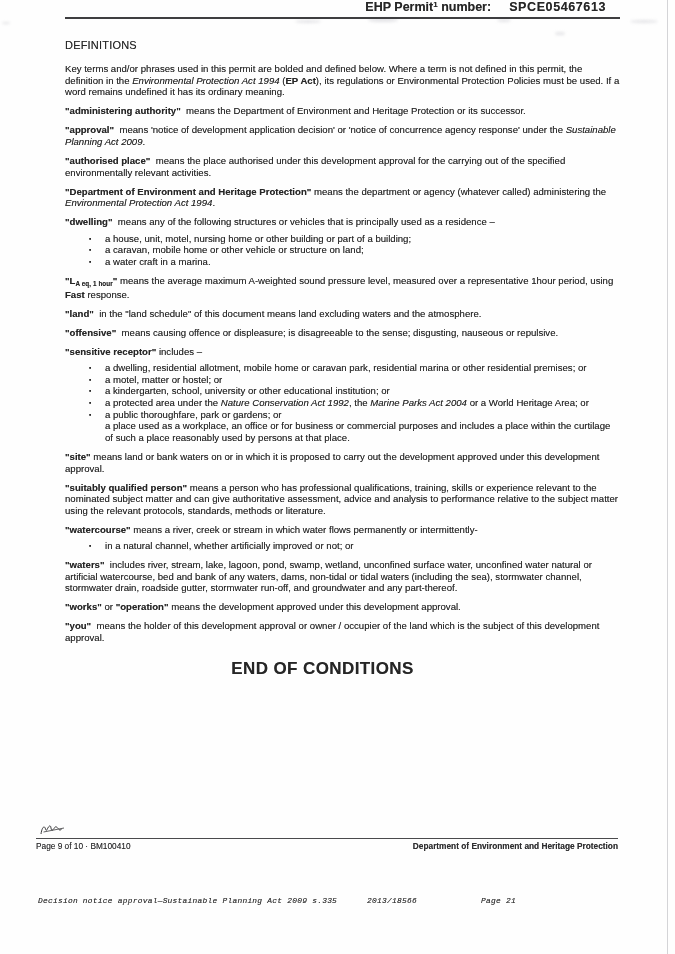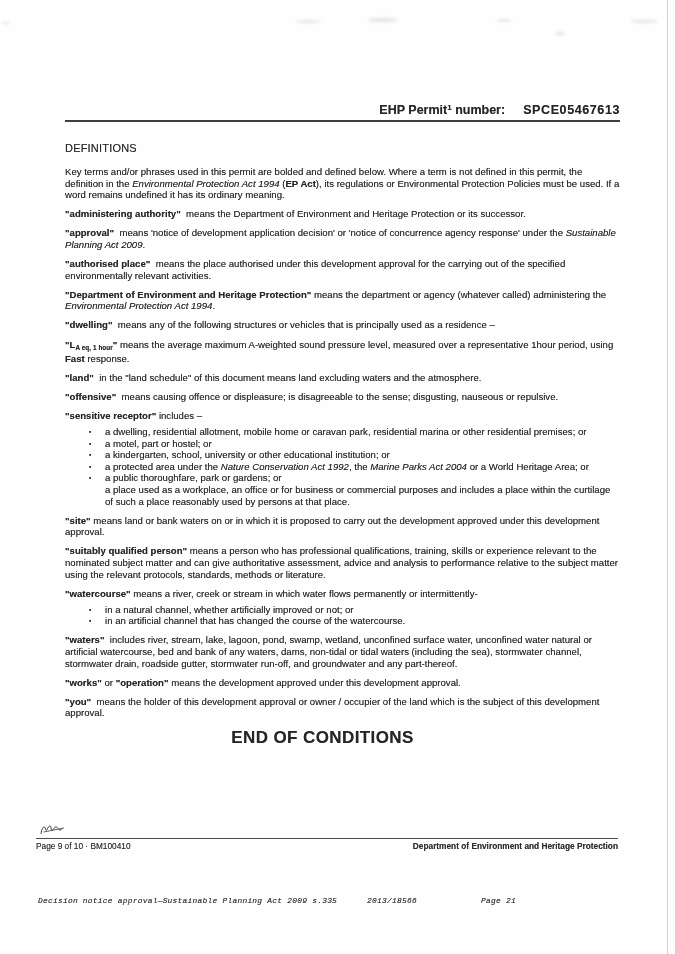--- a/index.html
+++ b/index.html
@@ -14,45 +14,45 @@
 
   
   .scan-edge { position:absolute; top:0; bottom:0; width:1px; background:#c6c6c9; opacity:0.75; }
   .smudge { position:absolute; background:#e4e4e7; border-radius:50%; filter:blur(1.5px); }
 
   .content { position:absolute; left:65px; top:0; width:555px; }
 
   
   .permit-header {
     display:flex; align-items:baseline; justify-content:flex-end; gap:18px;
-    padding-top:103px; padding-bottom:3px; border-bottom:2px solid #3e3e40;
+    padding-bottom:3px; border-bottom:2px solid #3e3e40;
   }
   .ph-label { font-weight:bold; font-size:12.5px; }
   .ph-label sup { font-size:8px; font-weight:bold; vertical-align:4px; }
-  .ph-number { font-weight:bold; font-size:12.5px; letter-spacing:0.6px; margin-right:0; }
+  .ph-number { font-weight:bold; font-size:12.5px; letter-spacing:0.6px; margin-right:14px; }
 
   .defs-heading { font-size:11px; font-weight:normal; letter-spacing:0.2px; margin-top:20px; }
 
   .defs-body { margin-top:12px; font-size:9.6px; line-height:11.6px; }
   .para { margin-bottom:7.5px; }
   .b { font-weight:bold; }
   .i { font-style:italic; }
   .sub { font-size:6.3px; vertical-align:-1.5px; letter-spacing:0.1px; }
 
   ul.bullets { list-style:none; margin:-3px 0 7.5px 24px; }
   ul.bullets li { position:relative; padding-left:16px; }
   ul.bullets li::before {
     content:"▪"; position:absolute; left:0; top:0;
     font-size:6.5px; line-height:11.6px;
   }
   ul.bullets li.no-marker::before { content:none; }
 
   .end-heading {
     text-align:center; font-size:17px; font-weight:bold;
-    letter-spacing:0.4px; margin-top:9px; margin-right:40px;
+    letter-spacing:0.4px; margin-top:15px; margin-right:40px;
   }
 
   
   .scan-footer { position:absolute; left:36px; width:582px; top:823px; }
   .initials { display:block; margin-left:2px; margin-bottom:1px; }
   .footer-rule { border-top:1.5px solid #4a4a4c; }
   .footer-row { display:flex; justify-content:space-between; font-size:8.3px; padding-top:2px; color:#2e2e30; }
   .footer-row .b { font-weight:bold; }
 
   
@@ -87,38 +87,42 @@
 
     <h1 class="defs-heading">DEFINITIONS</h1>
 
     <div class="defs-body">
         <p class="para"><span>Key terms and/or phrases used in this permit are bolded and defined below. Where a term is not defined in this permit, the definition in the </span><span class="i">Environmental Protection Act 1994</span><span> (</span><span class="b">EP Act</span><span>), its regulations or Environmental Protection Policies must be used. If a word remains undefined it has its ordinary meaning.</span></p>
         <p class="para"><span class="b">"administering authority"</span><span>&nbsp; means the Department of Environment and Heritage Protection or its successor.</span></p>
         <p class="para"><span class="b">"approval"</span><span>&nbsp; means 'notice of development application decision' or 'notice of concurrence agency response' under the </span><span class="i">Sustainable Planning Act 2009</span><span>.</span></p>
         <p class="para"><span class="b">"authorised place"</span><span>&nbsp; means the place authorised under this development approval for the carrying out of the specified environmentally relevant activities.</span></p>
         <p class="para"><span class="b">"Department of Environment and Heritage Protection"</span><span> means the department or agency (whatever called) administering the </span><span class="i">Environmental Protection Act 1994</span><span>.</span></p>
         <p class="para"><span class="b">"dwelling"</span><span>&nbsp; means any of the following structures or vehicles that is principally used as a residence –</span></p>
+        <ul class="bullets">
+          <li><span>a house, unit, motel, nursing home or other building or part of a building;</span></li>
+          <li><span>a caravan, mobile home or other vehicle or structure on land;</span></li>
+          <li><span>a water craft in a marina.</span></li>
+        </ul>
         <p class="para"><span class="b">"L</span><span class="b sub">A eq, 1 hour</span><span class="b">"</span><span> means the average maximum A-weighted sound pressure level, measured over a representative 1hour period, using </span><span class="b">Fast</span><span> response.</span></p>
         <p class="para"><span class="b">"land"</span><span>&nbsp; in the "land schedule" of this document means land excluding waters and the atmosphere.</span></p>
         <p class="para"><span class="b">"offensive"</span><span>&nbsp; means causing offence or displeasure; is disagreeable to the sense; disgusting, nauseous or repulsive.</span></p>
         <p class="para"><span class="b">"sensitive receptor"</span><span> includes –</span></p>
         <ul class="bullets">
           <li><span>a dwelling, residential allotment, mobile home or caravan park, residential marina or other residential premises; or</span></li>
-          <li><span>a motel, part or hostel; or</span></li>
+          <li><span>a motel, matter or hostel; or</span></li>
           <li><span>a kindergarten, school, university or other educational institution; or</span></li>
           <li><span>a protected area under the </span><span class="i">Nature Conservation Act 1992</span><span>, the </span><span class="i">Marine Parks Act 2004</span><span> or a World Heritage Area; or</span></li>
           <li><span>a public thoroughfare, park or gardens; or</span></li>
           <li class="no-marker"><span>a place used as a workplace, an office or for business or commercial purposes and includes a place within the curtilage of such a place reasonably used by persons at that place.</span></li>
         </ul>
         <p class="para"><span class="b">"site"</span><span> means land or bank waters on or in which it is proposed to carry out the development approved under this development approval.</span></p>
         <p class="para"><span class="b">"suitably qualified person"</span><span> means a person who has professional qualifications, training, skills or experience relevant to the nominated subject matter and can give authoritative assessment, advice and analysis to performance relative to the subject matter using the relevant protocols, standards, methods or literature.</span></p>
         <p class="para" style="margin-top: 5px;"><span class="b">"watercourse"</span><span> means a river, creek or stream in which water flows permanently or intermittently-</span></p>
         <ul class="bullets">
           <li><span>in a natural channel, whether artificially improved or not; or</span></li>
-          <li><span>in an artificial channel that has changed the course of the watercourse.</span></li>
         </ul>
         <p class="para" style="margin-top: 3px;"><span class="b">"waters"</span><span>&nbsp; includes river, stream, lake, lagoon, pond, swamp, wetland, unconfined surface water, unconfined water natural or artificial watercourse, bed and bank of any waters, dams, non-tidal or tidal waters (including the sea), stormwater channel, stormwater drain, roadside gutter, stormwater run-off, and groundwater and any part-thereof.</span></p>
         <p class="para"><span class="b">"works"</span><span> or </span><span class="b">"operation"</span><span> means the development approved under this development approval.</span></p>
         <p class="para"><span class="b">"you"</span><span>&nbsp; means the holder of this development approval or owner / occupier of the land which is the subject of this development approval.</span></p>
       </div>
 
     <h2 class="end-heading">END OF CONDITIONS</h2>
   </div>
 
   <div class="scan-footer">

